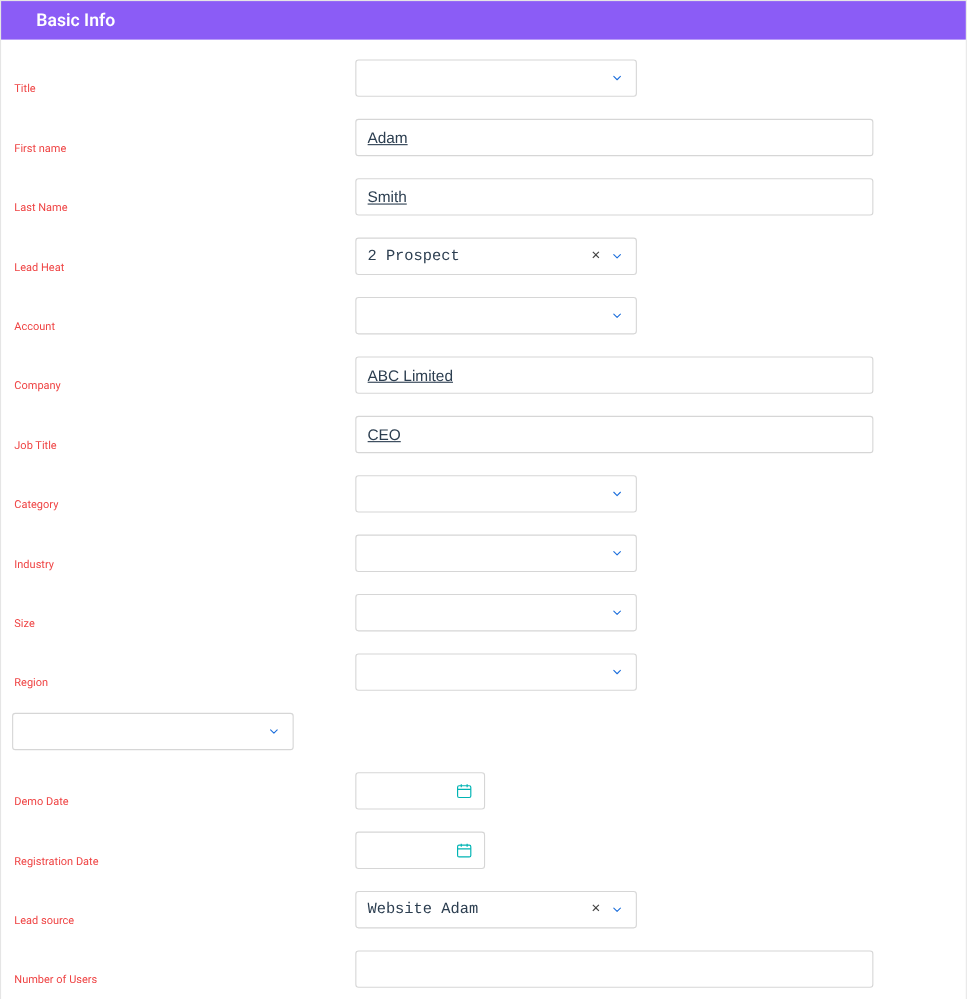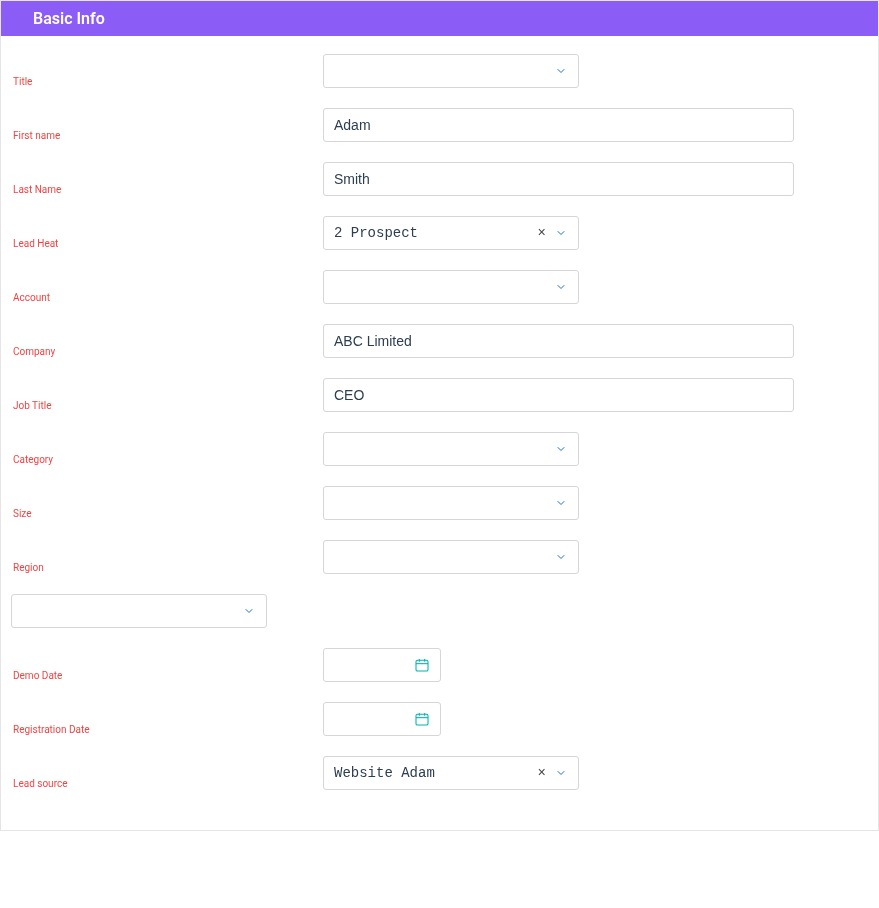--- a/index.html
+++ b/index.html
@@ -42,20 +42,21 @@
     }
     .input-text {
       width: 100%;
       height: 34px;
       border: 1px solid #d6d6d6;
       border-radius: 3px;
       padding: 6px 10px;
       font-size: 14px;
       color: #2c3e50;
       outline: none;
+      text-decoration: underline;
     }
     .input-text::placeholder { color: #9aa5af; }
     .select-box {
       width: 256px;
       height: 34px;
       border: 1px solid #d6d6d6;
       border-radius: 3px;
       display: flex;
       align-items: center;
       padding: 0 8px 0 10px;
@@ -185,20 +186,33 @@
           <span class="value"></span>
           <span class="chevron">
               <svg viewBox="0 0 24 24">
                 <path d="M6 9l6 6 6-6"></path>
               </svg>
             </span>
         </div>
       </div>
     </div>
 
+    <div class="form-row">
+      <div class="form-label">Industry</div>
+      <div class="control-area">
+        <div class="select-box">
+          <span class="value"></span>
+          <span class="chevron">
+              <svg viewBox="0 0 24 24">
+                <path d="M6 9l6 6 6-6"></path>
+              </svg>
+            </span>
+        </div>
+      </div>
+    </div>
 
     <div class="form-row">
       <div class="form-label">Size</div>
       <div class="control-area">
         <div class="select-box">
           <span class="value"></span>
           <span class="chevron">
               <svg viewBox="0 0 24 24">
                 <path d="M6 9l6 6 6-6"></path>
               </svg>
@@ -274,15 +288,21 @@
           <span class="clear">×</span>
           <span class="chevron">
               <svg viewBox="0 0 24 24">
                 <path d="M6 9l6 6 6-6"></path>
               </svg>
             </span>
         </div>
       </div>
     </div>
 
+    <div class="form-row" style="margin-bottom:4px;">
+      <div class="form-label">Number of Users</div>
+      <div class="control-area">
+        <input class="input-text" type="text" value="" style="">
+      </div>
+    </div>
 
   </div>
 </div>
 
 </body></html>

